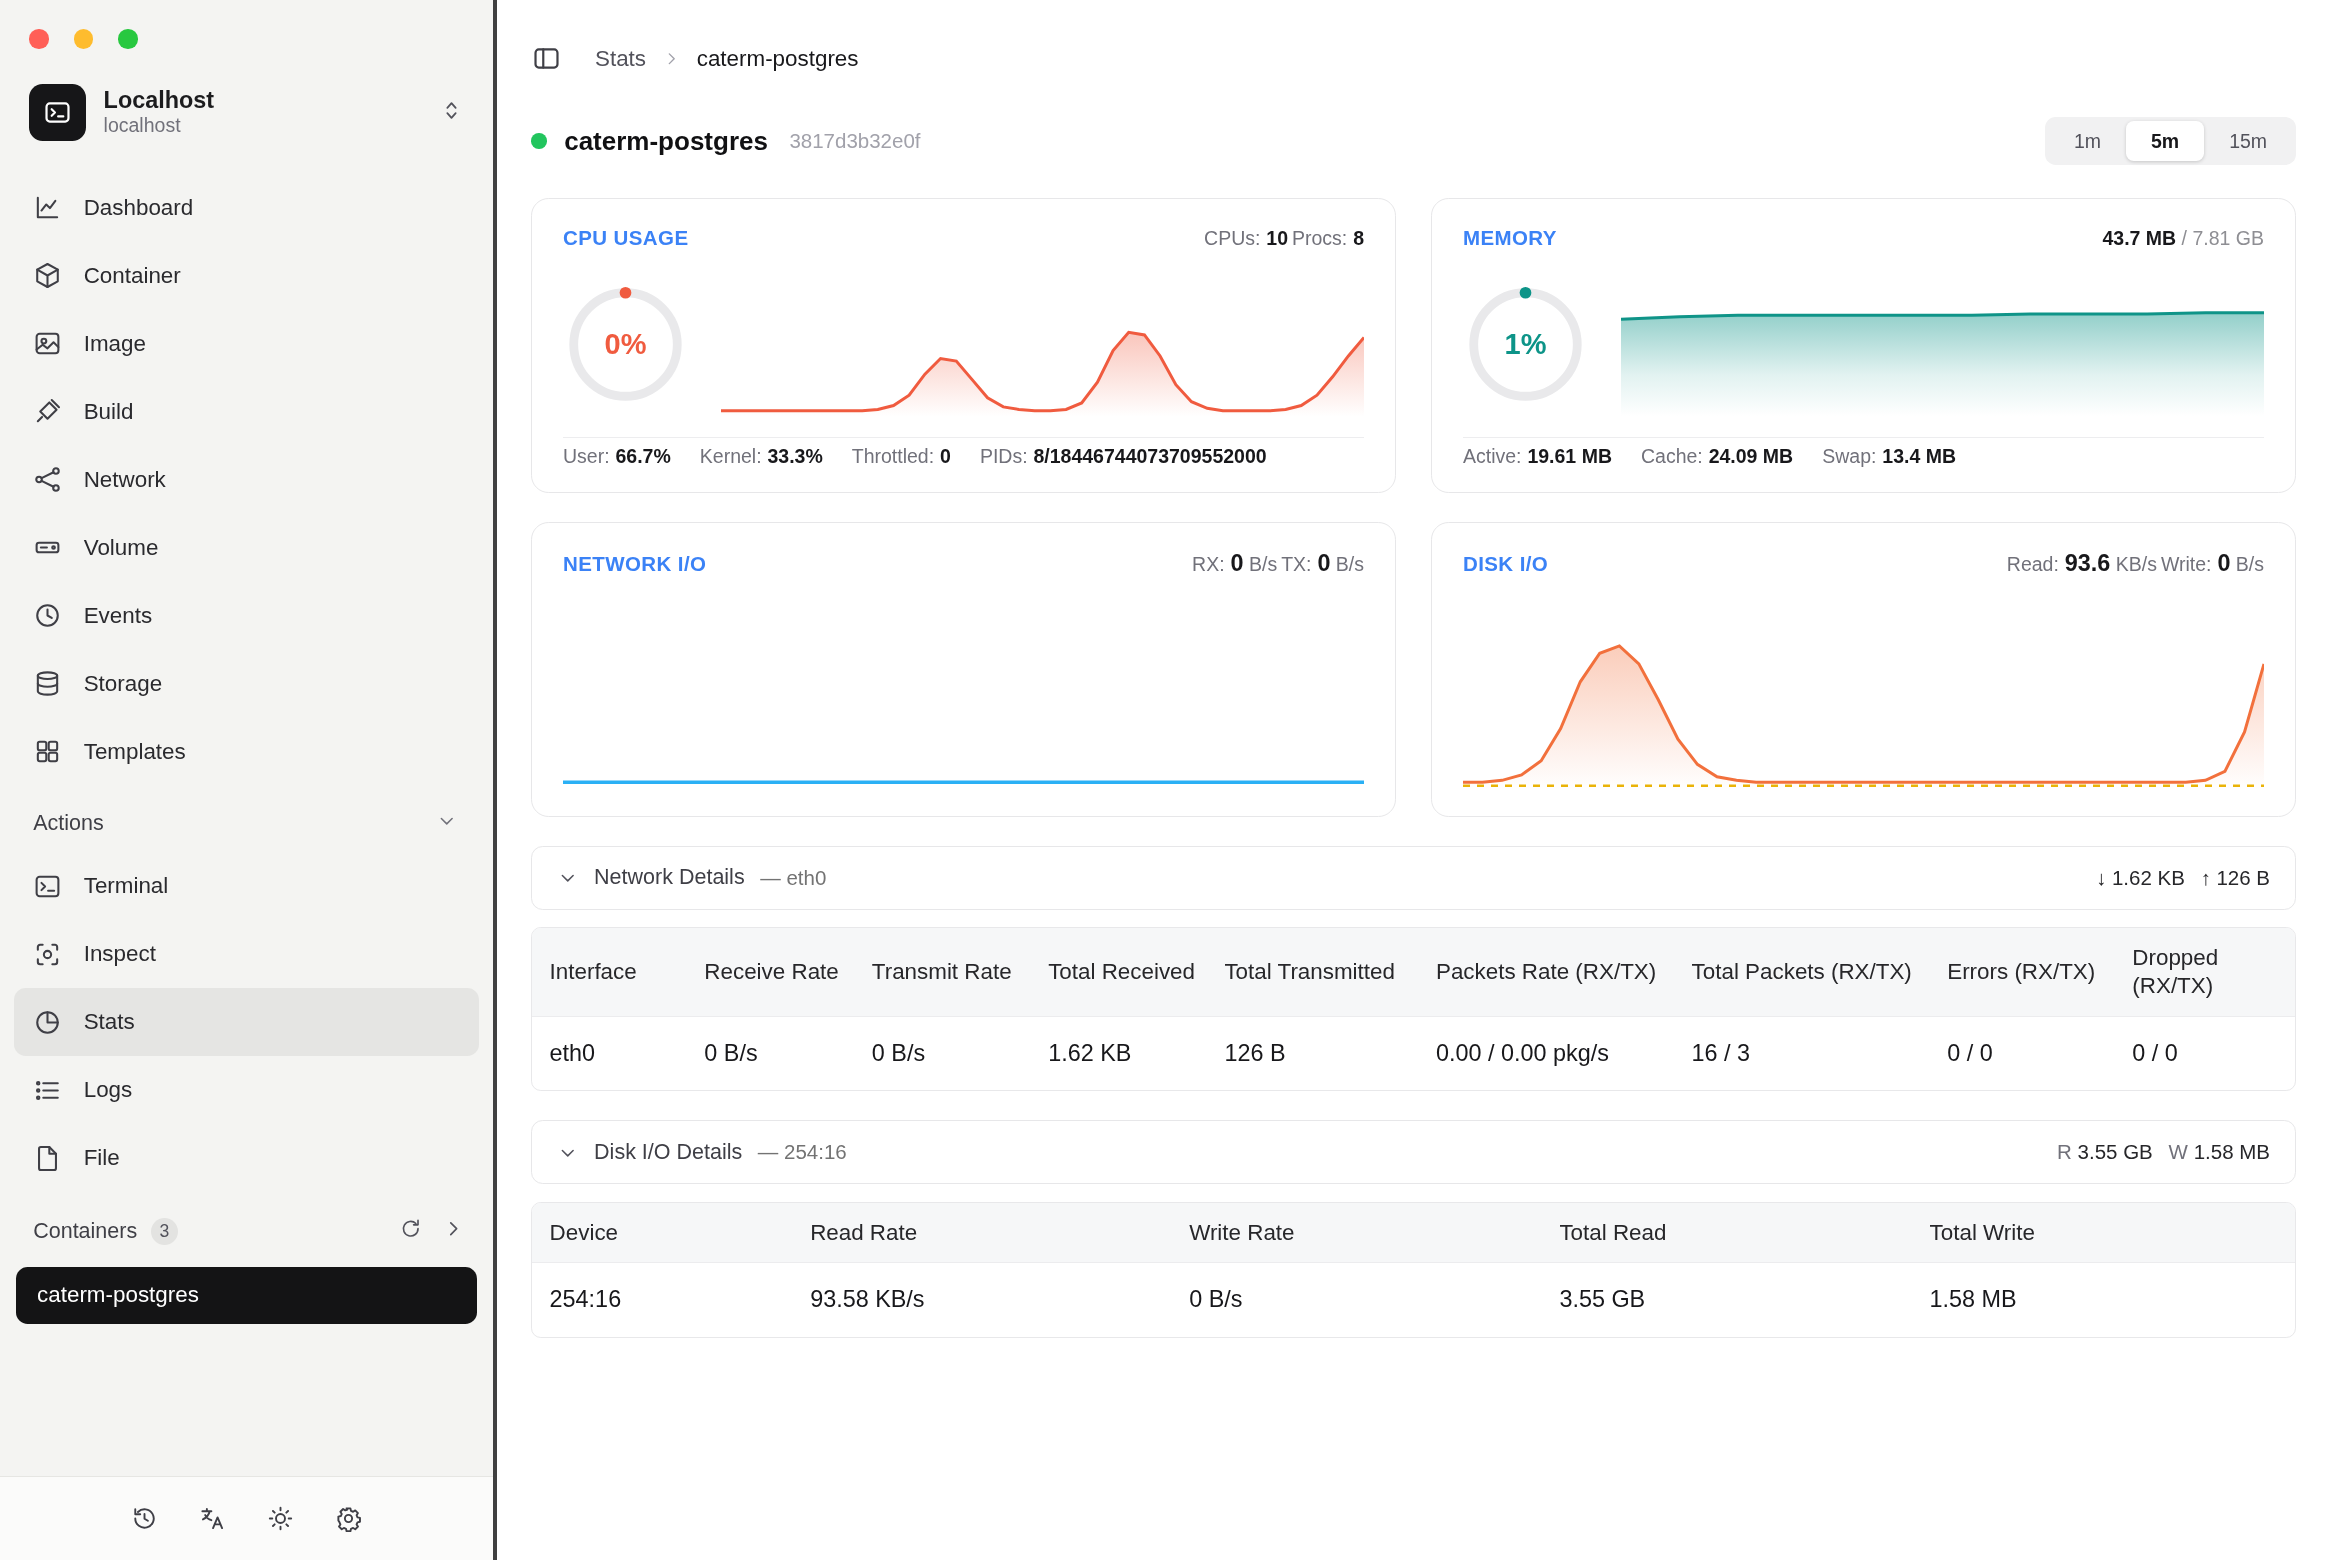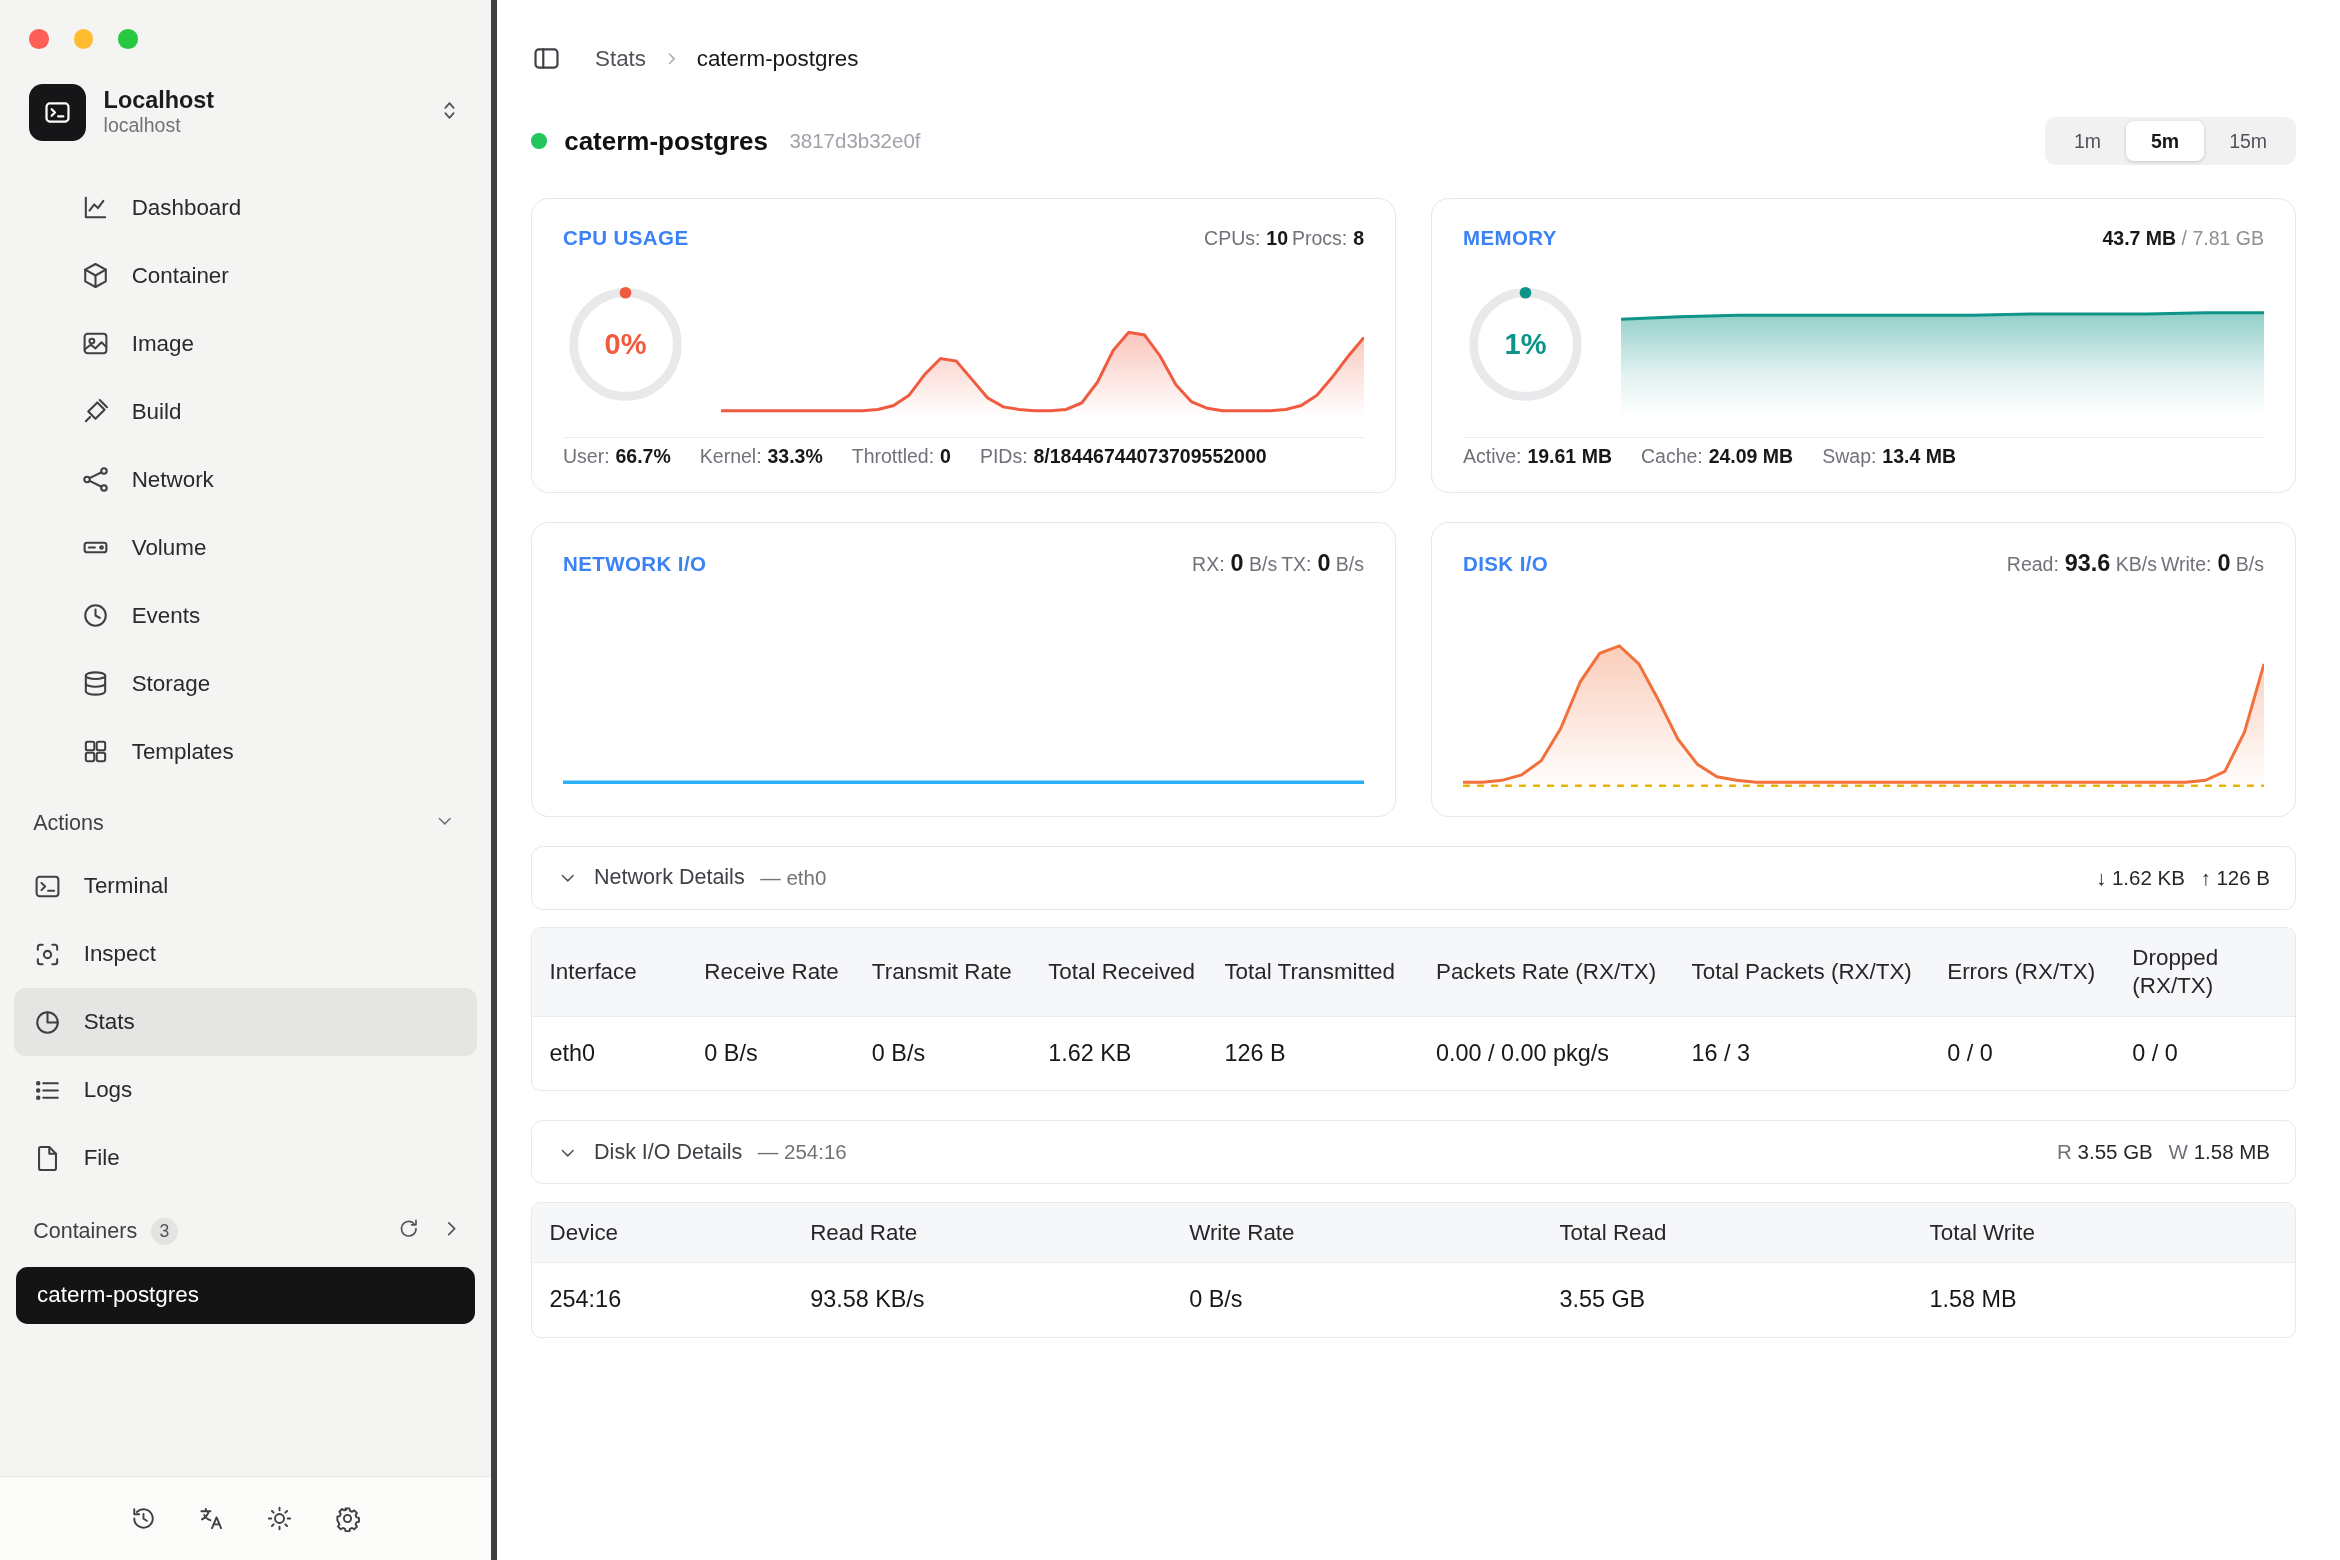--- a/index.html
+++ b/index.html
@@ -6,37 +6,37 @@
   html,body { width: 2341px; height: 1560px; overflow: hidden; }
   body {
     font-family: "Liberation Sans", sans-serif;
     background: #ffffff; color: #18181b; display: flex;
   }
   .muted { color: #8e8e93; }
 
   
   .sidebar {
     width: 497px; height: 1560px; background: #f4f4f2;
-    border-right: 6px solid #404040; display: flex; flex-direction: column;
+    border-right: 4px solid #404040; display: flex; flex-direction: column;
     flex: 0 0 497px;
   }
   .traffic { display: flex; gap: 25px; padding: 29px 0 0 29px; }
   .traffic span { width: 19.5px; height: 19.5px; border-radius: 50%; display: block; }
   .t-red { background: #ff5f57; } .t-yellow { background: #febc2e; } .t-green { background: #28c840; }
 
   .host-row { display: flex; align-items: center; gap: 17.6px; margin: 35px 29px 0 29px; }
   .host-icon { width: 57px; height: 57px; background: #161618; border-radius: 13.7px;
     display: flex; align-items: center; justify-content: center; color: #fff; flex: 0 0 57px; }
   .host-icon svg { width: 31px; height: 31px; }
   .host-name { font-size: 23.4px; font-weight: 700; color: #1c1c1e; line-height: 1.2; }
   .host-sub { font-size: 19.5px; color: #71717a; line-height: 1.2; }
   .host-chevron { margin-left: auto; color: #52525b; }
   .host-chevron svg { width: 25px; height: 25px; }
 
-  .nav { margin-top: 33px; padding-left: 48px; }
+  .nav { margin-top: 33px; }
   .nav-item, .action-item {
     display: flex; align-items: center; gap: 21.5px; height: 68px;
     margin: 0 13.7px; padding: 0 0 0 19.5px; border-radius: 11.7px;
     font-size: 22.4px; color: #2a2a2e; cursor: default;
   }
   .nav-icon { width: 29px; height: 29px; color: #3f3f46; flex: 0 0 29px; }
   .nav-icon svg { width: 29px; height: 29px; display: block; }
   .action-item.active { background: #e5e5e3; font-weight: 500; }
 
   .section-header {

